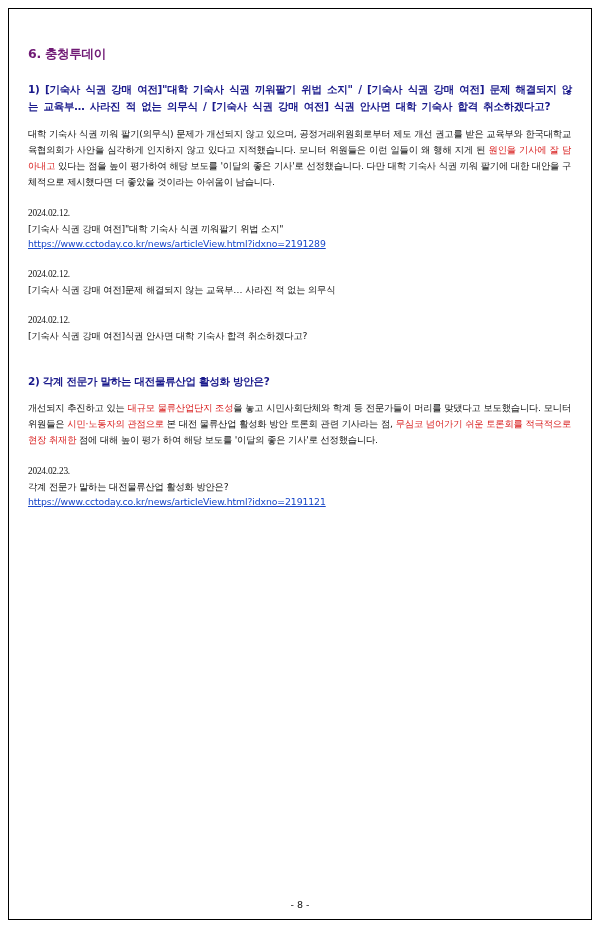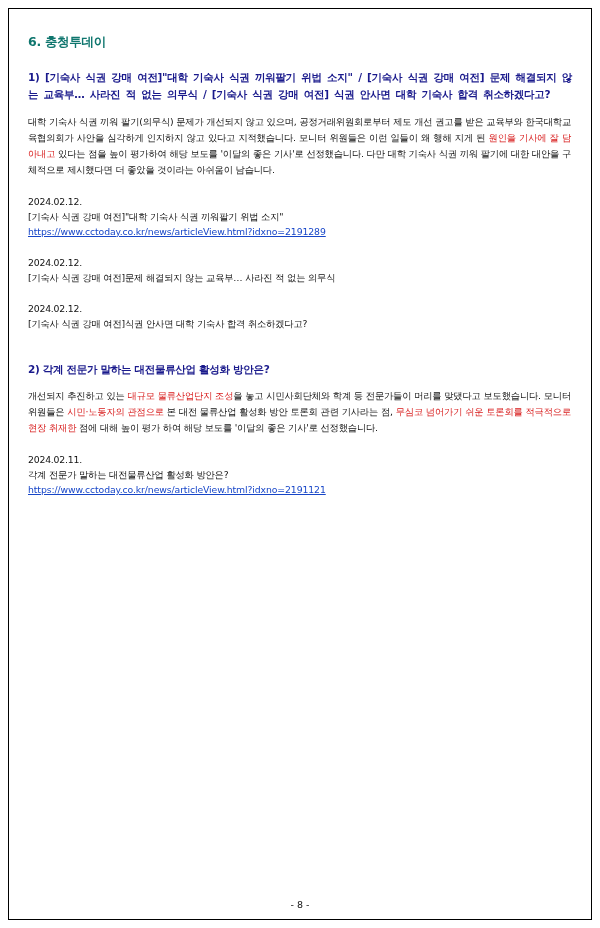--- a/index.html
+++ b/index.html
@@ -30,22 +30,22 @@
   .content {
     position: absolute;
     left: 28px;
     top: 30px;
     right: 28px;
     bottom: 40px;
   }
   .doc-title {
     font-size: 12.5px;
     font-weight: bold;
-    color: #0f766e;
-    margin: 4px 0 18px 0;
+    color: #701a75;
+    margin: 16px 0 18px 0;
     letter-spacing: -0.3px;
   }
   .section {
     margin-bottom: 6px;
   }
   .q-heading {
     font-size: 10.5px;
     font-weight: bold;
     color: #1a1a8c;
     line-height: 1.65;
@@ -69,20 +69,21 @@
   }
   .ref-block {
     margin: 0 0 16px 0;
     font-size: 9.3px;
     line-height: 1.62;
     color: #111111;
     letter-spacing: -0.2px;
   }
   .ref-date {
     display: block;
+    font-family: Liberation Serif, serif;
   }
   .ref-title {
     display: block;
   }
   .ref-link {
     display: inline-block;
     color: #1746c8;
     text-decoration: underline;
     font-size: 9.3px;
     letter-spacing: -0.1px;
@@ -132,21 +133,21 @@
     </div>
 
     <div class="gap-md"></div>
 
     <div class="section">
       <p class="q-heading">2) 각계 전문가 말하는 대전물류산업 활성화 방안은?</p>
 
       <p class="body-par"><span>개선되지 추진하고 있는 </span><span class="hl-red">대규모 물류산업단지 조성</span><span>을 놓고 시민사회단체와 학계 등 전문가들이 머리를 맞댔다고 보도했습니다. 모니터 위원들은 </span><span class="hl-red">시민·노동자의 관점으로</span><span> 본 대전 물류산업 활성화 방안 토론회 관련 기사라는 점, </span><span class="hl-red">무심코 넘어가기 쉬운 토론회를 적극적으로 현장 취재한</span><span> 점에 대해 높이 평가 하여 해당 보도를 '이달의 좋은 기사'로 선정했습니다.</span></p>
 
       <div class="ref-block">
-        <span class="ref-date">2024.02.11.</span>
+        <span class="ref-date">2024.02.23.</span>
         <span class="ref-title">각계 전문가 말하는 대전물류산업 활성화 방안은?</span>
         <a class="ref-link" href="#">https://www.cctoday.co.kr/news/articleView.html?idxno=2191121</a>
       </div>
     </div>
 
   </div>
 
   <div class="page-number">- 8 -</div>
 </div>
 

